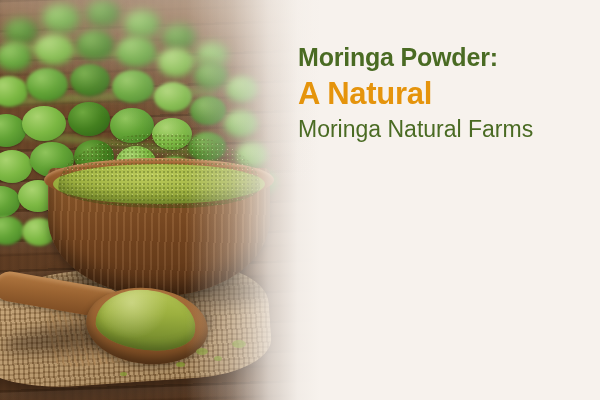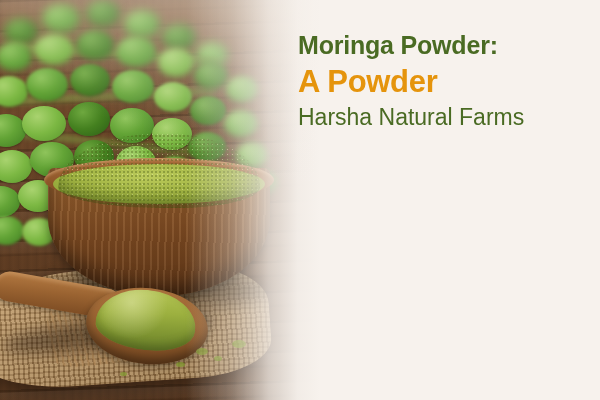--- a/index.html
+++ b/index.html
@@ -213,21 +213,21 @@
   }
   .fade-top {
     position: absolute;
     left: 0; top: 0; width: 320px; height: 400px;
     background: linear-gradient(200deg, rgba(247,242,237,0.55) 0%, rgba(247,242,237,0) 38%);
   }
 
   
   .text-block {
     position: absolute;
-    left: 298px; top: 28px;
+    left: 298px; top: 40px;
     width: 292px;
   }
   .line { white-space: nowrap; }
   .l-title {
     font-size: 25px;
     font-weight: bold;
     color: #4a6b23;
     letter-spacing: -0.2px;
     line-height: 34px;
   }
@@ -337,17 +337,17 @@
       <div class="spill" style="left:232px; top:340px; width:14px; height:8px;"></div>
       <div class="spill" style="left:120px; top:372px; width:7px;  height:4px;"></div>
 
       <div class="fade"></div>
       <div class="fade-top"></div>
     </div>
   </div>
 
   <div class="text-block">
     <div class="line l-title">Moringa Powder:</div>
-    <div class="line l-accent">A Powder</div>
-    <div class="line l-farm">Harsha Natural Farms</div>
+    <div class="line l-accent">A Natural</div>
+    <div class="line l-farm">Moringa Natural Farms</div>
   </div>
 
 </div>
 
 </body></html>

